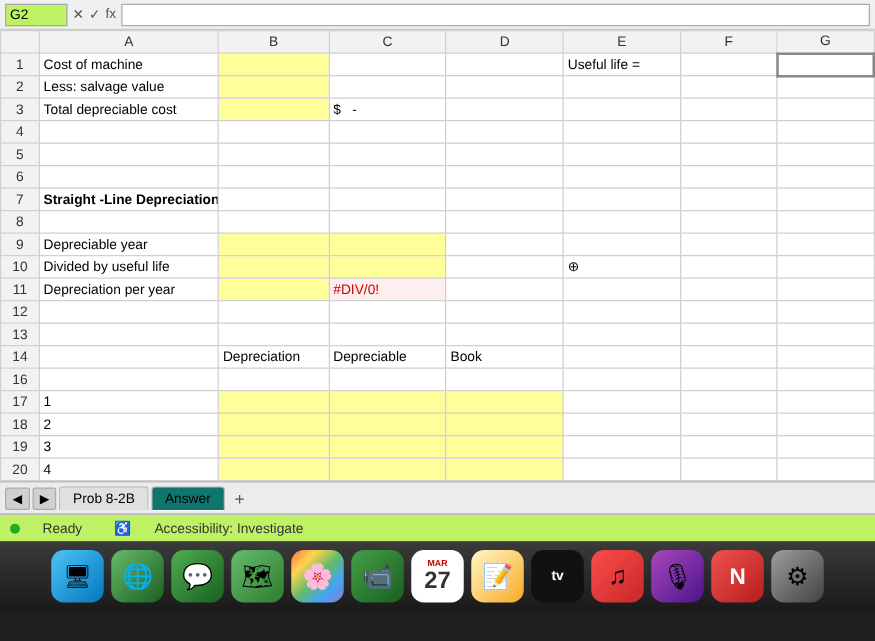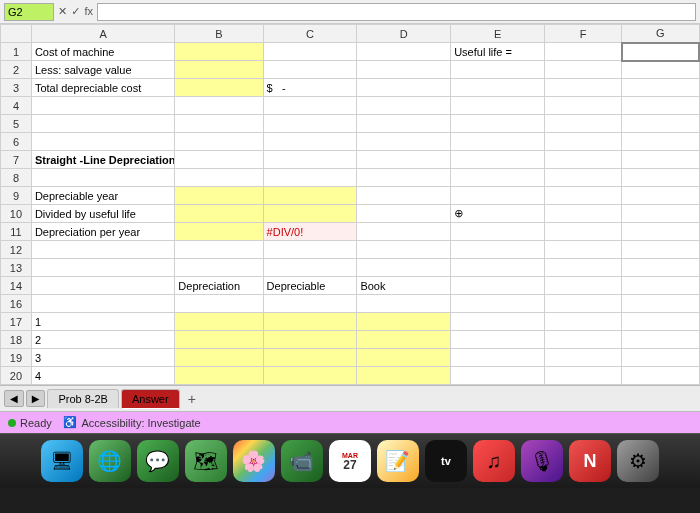--- a/index.html
+++ b/index.html
@@ -128,39 +128,39 @@
     .tab {
       background: #e0e0e0;
       border: 1px solid #bbb;
       border-bottom: none;
       padding: 3px 10px;
       font-size: 11px;
       cursor: pointer;
       border-radius: 3px 3px 0 0;
     }
     .tab.active {
-      background: #b91c1c;
+      background: #0f766e;
       border-bottom: 1px solid white;
     }
     .tab-add {
       font-size: 14px;
       padding: 0 6px;
       cursor: pointer;
       color: #555;
     }
 
     
     .status-bar {
-      background: #f0abfc;
+      background: #bef264;
       border-top: 1px solid #bbb;
       height: 22px;
       display: flex;
       align-items: center;
       padding: 0 8px;
-      gap: 4px;
+      gap: 18px;
       font-size: 11px;
       color: #333;
     }
     .status-dot {
       width: 8px;
       height: 8px;
       border-radius: 50%;
       background: #22aa22;
       display: inline-block;
     }
@@ -490,21 +490,21 @@
   <div class="dock-item" style="background: linear-gradient(135deg, #ff7043 0%, #ffd54f 25%, #66bb6a 50%, #42a5f5 75%, #9575cd 100%);">
     <span>🌸</span>
   </div>
 
   <div class="dock-item" style="background: linear-gradient(135deg, #43a047, #1b5e20);">
     <span>📹</span>
   </div>
 
   <div class="dock-item" style="background: white; flex-direction: column; gap: 0;">
     <span style="font-size:7px; color:#cc0000; font-weight:bold;">MAR</span>
-    <span style="font-size:12px; color:#333; font-weight:bold; line-height:1;">27</span>
+    <span style="font-size:19px; color:#333; font-weight:bold; line-height:1;">27</span>
   </div>
 
   <div class="dock-item" style="background: linear-gradient(135deg, #fff9c4, #f9a825);">
     <span>📝</span>
   </div>
 
   <div class="dock-item" style="background: #111; color: white;">
     <span style="font-size:11px; color: white; font-weight:bold;">tv</span>
   </div>
 

